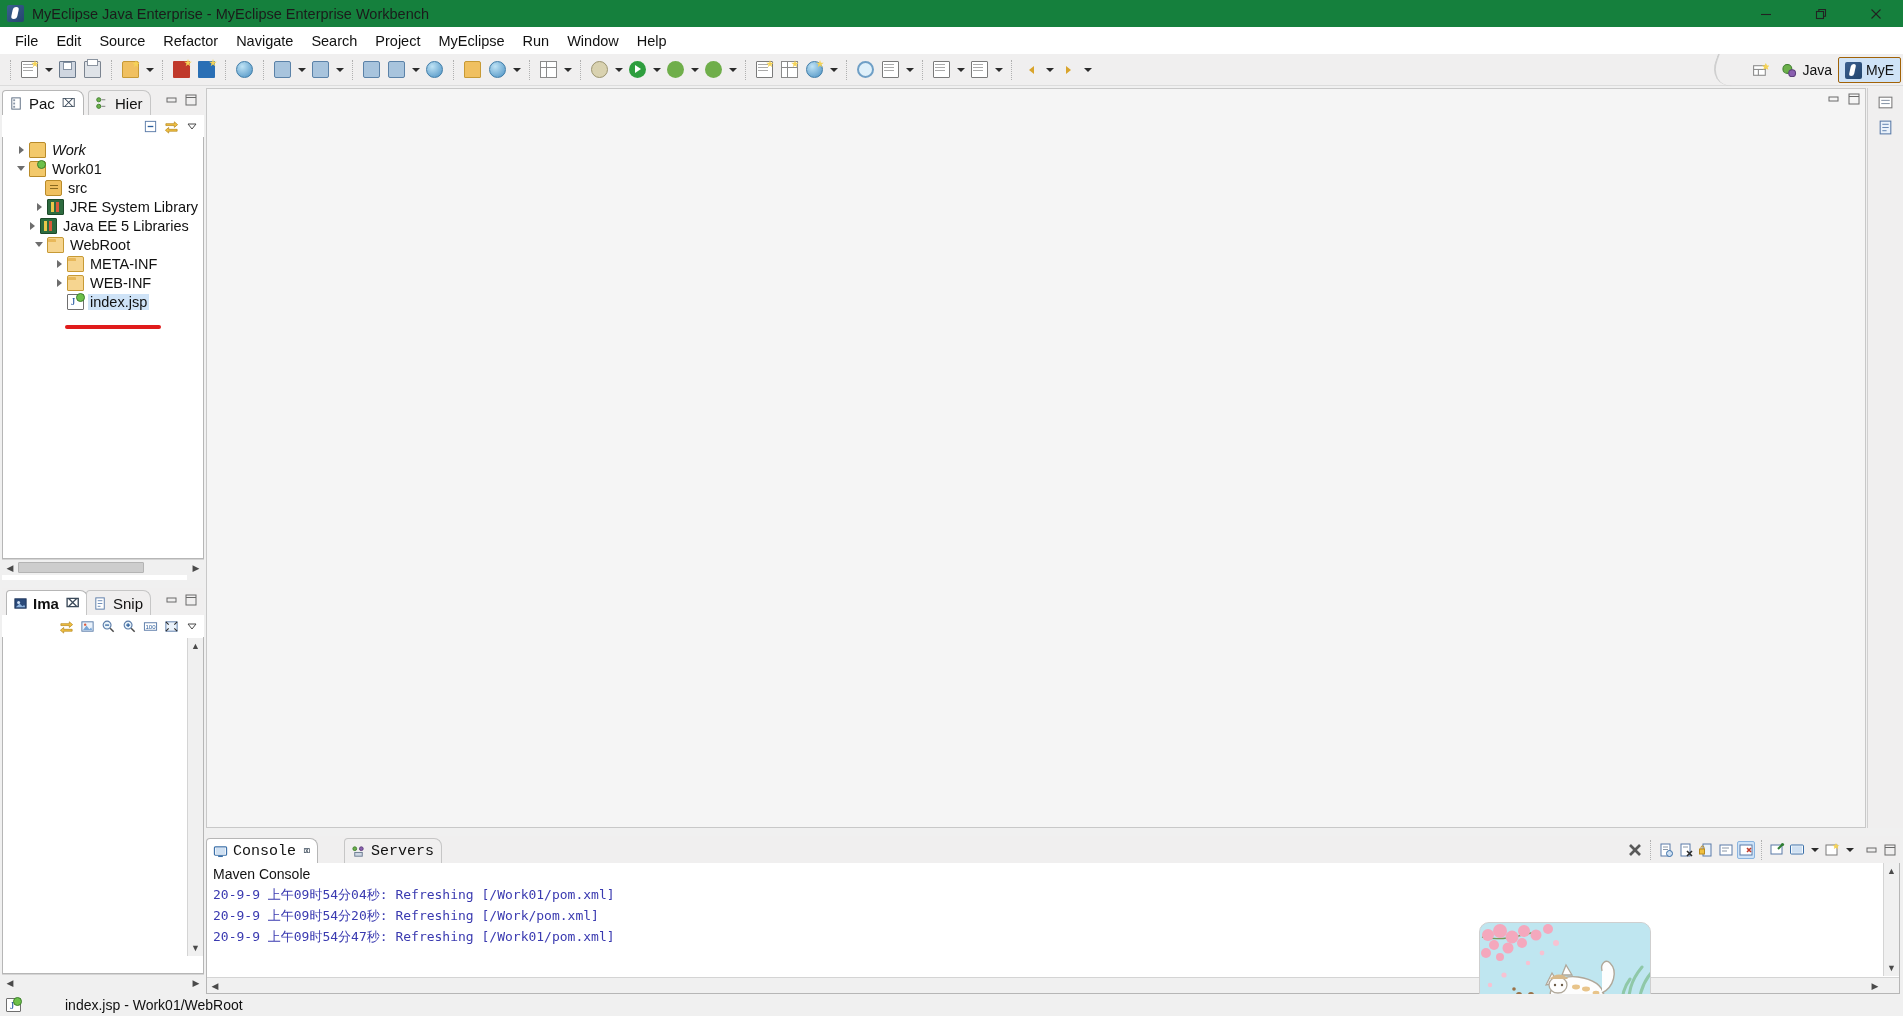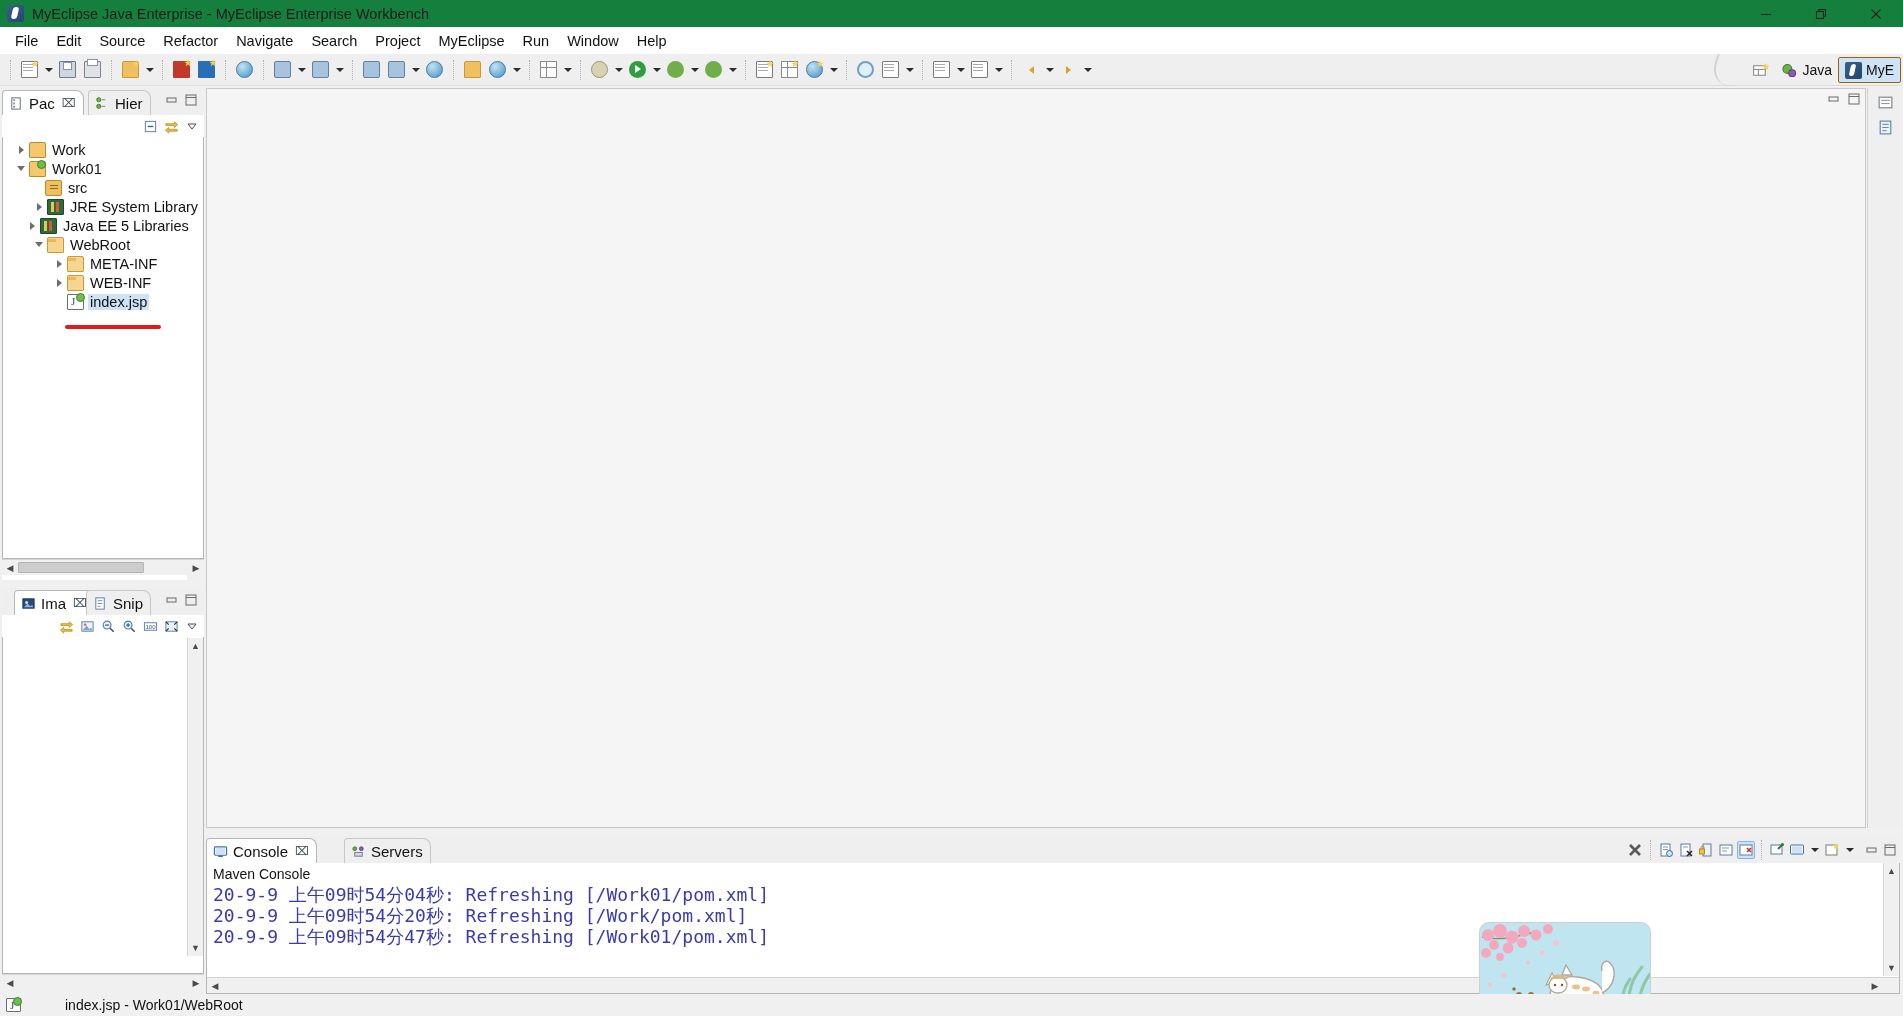--- a/index.html
+++ b/index.html
@@ -158,21 +158,21 @@
   .sb-thumb-h { height:11px; background:#cdcdcd; border:1px solid #b4b4b4; border-radius:1px; }
 
   
   .editor-area {
     position:absolute; background:#f5f5f5; border:1px solid #c8c8c8;
   }
   .editor-topright { position:absolute; right:4px; top:3px; display:flex; gap:6px; }
   .console-title { font-size:14px; color:#111; padding:3px 0 2px 6px; }
   .console-line {
     font-family: "DejaVu Sans Mono", "Liberation Mono", monospace;
-    font-size: 18px; color: #3a3ab0; white-space: pre; padding-left: 6px; line-height: 21px;
+    font-size: 13px; color: #3a3ab0; white-space: pre; padding-left: 6px; line-height: 21px;
   }
 
   
   .statusbar {
     position:absolute; left:0; bottom:0; width:1903px; height:22px;
     background:#f0f0f0; display:flex; align-items:center; gap:6px; padding-left:6px;
     font-size:14px; color:#111;
   }
 
   
@@ -439,21 +439,21 @@
       <div class="vt-btn">
         <svg width="14" height="14" viewBox="0 0 14 14">
             <polygon points="3,5 11,5 7,10" fill="none" stroke="#4a4a4a"></polygon>
           </svg>
       </div>
     </div>
 
     <div style="position:absolute; left:0; top:49px; width:202px; height:422px; background:#fff; border:1px solid #b6b6b6; border-top:none; overflow:hidden;">
       <div class="tree">
 
-        <div class="trow" style="padding-left:10px; margin-top:3px;">
+        <div class="trow" style="padding-left:10px; margin-top:3px;font-style:italic;">
           <span class="twist collapsed"></span>
           <span class="ticon project plain"></span>
           <span class="tlabel">Work</span>
         </div>
 
         <div class="trow" style="padding-left:10px;">
           <span class="twist expanded"></span>
           <span class="ticon project"></span>
           <span class="tlabel">Work01</span>
         </div>
@@ -505,21 +505,21 @@
     <div class="hscroll" style="left:0px; top:471px; width:202px;">
       <div class="sb-arrow">◀</div>
       <div class="sb-thumb-h" style="width:126px;"></div>
       <div class="sb-arrow" style="position:absolute;right:0;">▶</div>
     </div>
   </div>
 
   <div class="view" style="left:2px; top:588px; width:202px; height:402px;">
 
     <div class="tabstrip" style="width:202px;">
-      <div class="vtab" style="left:12px;">
+      <div class="vtab" style="left:4px;font-weight:bold;">
         <svg class="tab-ico" viewBox="0 0 16 16">
           <rect x="2" y="3" width="12" height="10" fill="#2b4a7a" stroke="#1c3358"></rect>
           <circle cx="6" cy="7" r="1.6" fill="#cfe0f5"></circle>
           <path d="M3 12 L7 8 L10 11 L12 9.5 L13 12 Z" fill="#8fb4dd"></path>
         </svg>
         <span>Ima</span>
         <span class="x">⌧</span>
       </div>
       <div class="vtab inactive" style="left:84px;">
         <svg class="tab-ico" viewBox="0 0 16 16">
@@ -635,21 +635,21 @@
           <rect x="3" y="2" width="10" height="12" fill="#eaf2fb" stroke="#5a7ba8"></rect>
           <line x1="5" y1="5" x2="11" y2="5" stroke="#6a8ab5"></line>
           <line x1="5" y1="8" x2="11" y2="8" stroke="#6a8ab5"></line>
           <line x1="5" y1="11" x2="9" y2="11" stroke="#6a8ab5"></line>
         </svg>
     </div>
   </div>
 
   <div class="view" style="left:206px; top:836px; width:1694px; height:158px;">
 
-    <div class="tabstrip" style="width:1694px;">
+    <div class="tabstrip" style="width:1694px;font-family:Liberation Mono, monospace;">
       <div class="vtab" style="left:0px;">
         <svg class="tab-ico" viewBox="0 0 16 16">
           <rect x="1.5" y="3" width="13" height="9" rx="1" fill="#ffffff" stroke="#3a6fa8" stroke-width="1.2"></rect>
           <rect x="2.8" y="4.2" width="10.4" height="6.6" fill="#cfe0f2"></rect>
           <rect x="5.5" y="12.3" width="5" height="1.6" fill="#3a6fa8"></rect>
         </svg>
         <span>Console</span>
         <span class="x">⌧</span>
       </div>
       <div class="vtab inactive" style="left:138px;">

